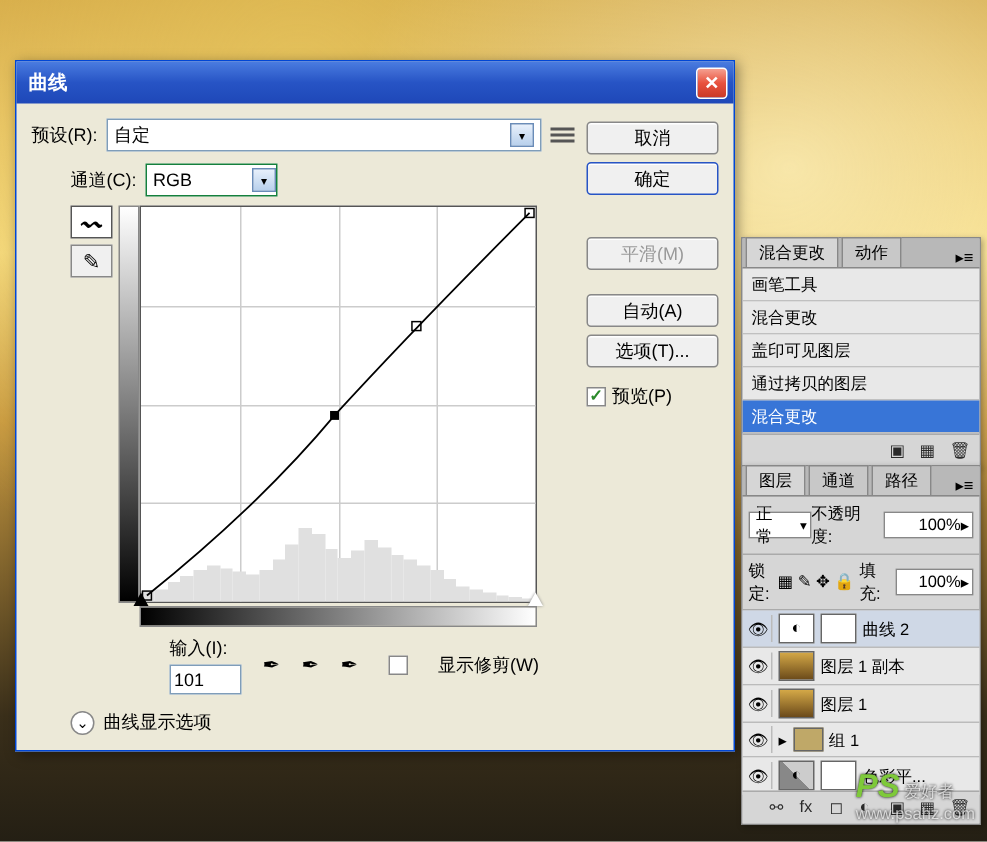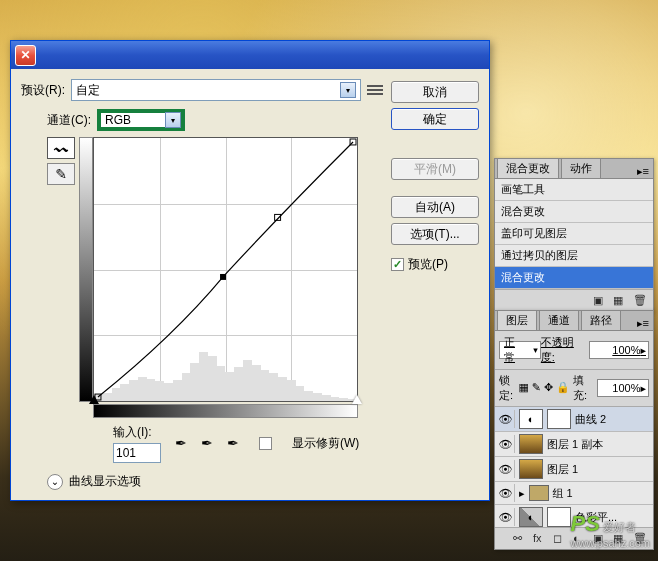--- a/index.html
+++ b/index.html
@@ -12,21 +12,21 @@
 .dialog-body { padding: 10px; display: flex; gap: 8px; }
 .left-col { flex: 1; }
 .right-col { width: 88px; display: flex; flex-direction: column; gap: 5px; padding-top: 2px; }
 .row { display: flex; align-items: center; gap: 6px; margin-bottom: 8px; font-size: 12px; }
 .label { font-size: 12px; }
 .select { flex: 1; height: 22px; border: 1px solid #7f9db9; background: #fff; font-size: 12px; padding: 2px 4px; display: flex; align-items: center; justify-content: space-between; }
 .select-arrow { width: 16px; height: 16px; background: linear-gradient(180deg, #e8f0fb 0%, #b8d0ec 100%); border: 1px solid #6a8cb8; display: flex; align-items: center; justify-content: center; font-size: 8px; }
 .menu-icon { width: 16px; height: 14px; display: inline-flex; flex-direction: column; gap: 2px; justify-content: center; cursor: pointer; }
 .menu-icon span { height: 2px; background: #555; }
 .channel-row { display: flex; align-items: center; gap: 6px; margin-bottom: 6px; font-size: 12px; padding-left: 26px; }
-.channel-select { width: 88px; height: 22px; border: 4px solid #15803d; background: #fff; font-size: 12px; display: flex; align-items: center; justify-content: space-between; padding-left: 4px; gap: 14px; }
+.channel-select { width: 88px; height: 22px; border: 1px solid #15803d; background: #fff; font-size: 12px; display: flex; align-items: center; justify-content: space-between; padding-left: 4px; gap: 14px; }
 .tool-btn { width: 28px; height: 22px; border: 1px solid #888; background: #f0f0f0; display: flex; align-items: center; justify-content: center; font-size: 14px; cursor: pointer; }
 .tool-btn.active { background: #fff; border: 1px solid #555; }
 .output-label { font-size: 12px; margin-bottom: 2px; }
 .num-input { width: 48px; height: 20px; border: 1px solid #7f9db9; font-size: 12px; padding: 2px; background: #fff; }
 .vgrad { width: 14px; height: 265px; background: linear-gradient(180deg, #fff 0%, #000 100%); border: 1px solid #888; }
 .graph-wrap { position: relative; }
 .graph { width: 265px; height: 265px; border: 1px solid #555; background: #fff; position: relative; }
 .gridline-v { position: absolute; top: 0; bottom: 0; width: 1px; background: #ccc; }
 .gridline-h { position: absolute; left: 0; right: 0; height: 1px; background: #ccc; }
 .histogram { position: absolute; bottom: 0; left: 0; right: 0; height: 70px; display: flex; align-items: flex-end; }
@@ -51,21 +51,21 @@
 .panel { position: absolute; background: #d6d6d6; border: 1px solid #888; box-shadow: 1px 1px 4px rgba(0,0,0,0.3); font-size: 11px; }
 .panel.history { right: 4px; top: 158px; width: 160px; }
 .panel.layers { right: 4px; top: 310px; width: 160px; height: 240px; }
 .tabs { display: flex; background: #b8b8b8; border-bottom: 1px solid #888; height: 20px; align-items: flex-end; }
 .tab { padding: 2px 8px; font-size: 11px; background: #c8c8c8; border: 1px solid #888; border-bottom: none; margin-left: 2px; cursor: pointer; }
 .tab.active { background: #d6d6d6; }
 .tabs .flyout { margin-left: auto; padding: 0 4px; cursor: pointer; }
 .history-list { max-height: 120px; overflow: hidden; }
 .history-item { padding: 3px 6px; border-bottom: 1px solid #c0c0c0; background: #e8e8e8; display: flex; align-items: center; gap: 4px; }
 .history-item.selected { background: #3875d7; color: #fff; }
-.layers-header { padding: 4px; display: flex; align-items: center; gap: 0; border-bottom: 1px solid #aaa; text-decoration: underline; }
+.layers-header { padding: 4px; display: flex; align-items: center; gap: 0; border-bottom: 1px solid #aaa; }
 .mini-select { height: 18px; border: 1px solid #888; background: #fff; font-size: 11px; padding: 0 14px 0 4px; display: inline-flex; align-items: center; position: relative; }
 .mini-select::after { content: "▾"; position: absolute; right: 2px; font-size: 9px; }
 .opacity-row { margin-left: auto; display: flex; align-items: center; gap: 2px; }
 .pct-input { width: 60px; height: 18px; border: 1px solid #888; background: #fff; font-size: 11px; padding: 0 2px; display: flex; align-items: center; justify-content: flex-end; }
 .locks-row { padding: 3px 4px; display: flex; align-items: center; gap: 3px; border-bottom: 1px solid #aaa; }
 .lock-icon { width: 14px; height: 14px; display: inline-block; cursor: pointer; }
 .layers-list { }
 .layer-row { display: flex; align-items: center; border-bottom: 1px solid #bbb; padding: 2px; background: #e8e8e8; }
 .layer-row.selected { background: #cfd8e6; }
 .eye { width: 18px; height: 18px; display:flex; align-items:center; justify-content:center; border-right: 1px solid #bbb; margin-right: 4px; cursor:pointer; }
@@ -80,20 +80,21 @@
 .watermark { position: absolute; right: 8px; bottom: 12px; font-size: 11px; color: rgba(255,255,255,0.7); text-shadow: 0 0 2px #000; pointer-events:none; }
 .watermark .ps { font-size: 22px; font-weight: bold; color: #7ec93a; font-style: italic; margin-top: 32px; }
 .history-footer { height: 22px; border-top: 1px solid #aaa; background: #d6d6d6; display:flex; align-items:center; justify-content:flex-end; gap:6px; padding:0 6px; }
 </style>
 </head>
 <body>
 <div class="clouds"></div>
 
 <div class="dialog">
   <div class="titlebar">
+    <span class="titlebar-text">曲线</span>
     <div class="close-btn">✕</div>
   </div>
   <div class="dialog-body">
     <div class="left-col">
       <div class="row">
         <span class="label">预设(R):</span>
         <div class="select">
           <span>自定</span>
           <span class="select-arrow">▾</span>
         </div>

